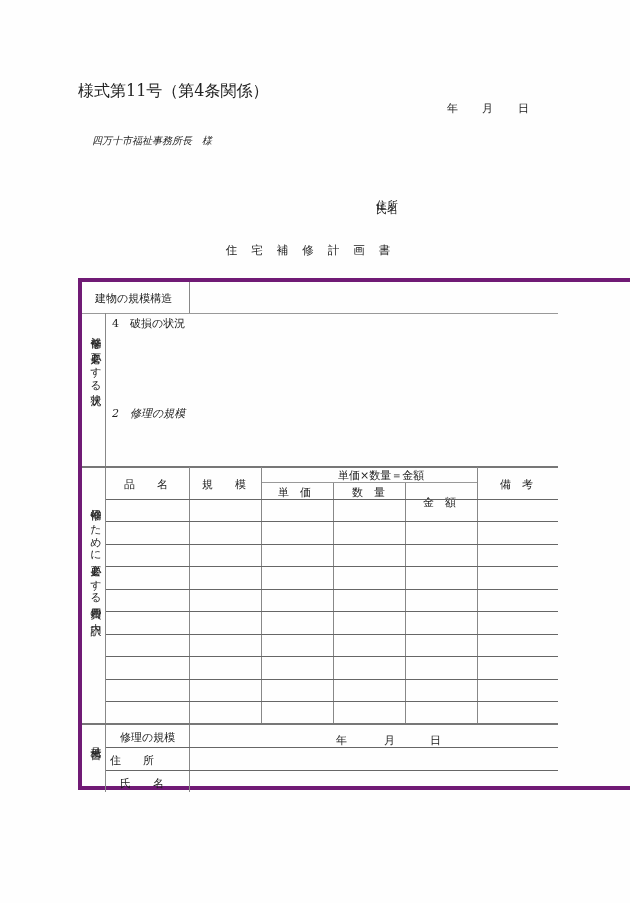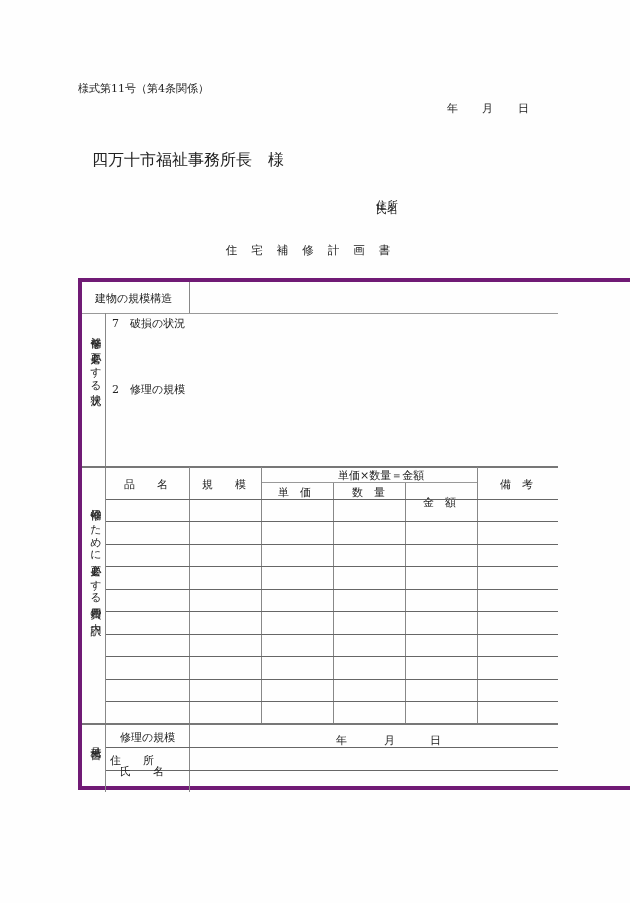--- a/index.html
+++ b/index.html
@@ -2,23 +2,23 @@
 <html><head>
 <meta charset="utf-8">
 <style>
   html, body { margin: 0; padding: 0; }
   body {
     width: 630px; height: 903px; background: #fefefe; position: relative;
     font-family: "DejaVu Serif", "Liberation Serif", serif; color: #222;
     font-size: 11px; overflow: hidden;
   }
   .abs { position: absolute; white-space: nowrap; }
-  .form-no { left: 78px; top: 81px; font-size: 11px; }
+  .form-no { left: 78px; top: 81px; font-size: 16px; }
   .date-line { top: 101px; font-size: 11px; }
-  .addressee { left: 92px; top: 150px; font-size: 16px; }
+  .addressee { left: 92px; top: 134px; font-size: 10px; font-style: italic; }
   .applicant { left: 376px; font-size: 11px; }
   .title { top: 243px; left: 0; width: 630px; text-align: center; font-size: 11.5px; letter-spacing: 14px; box-sizing: border-box; }
 
   .grid { position: absolute; left: 78px; top: 278px; width: 556px; height: 512px; border: 4px solid #701a75; box-sizing: border-box; }
   .hl { position: absolute; height: 0; border-top: 1px solid #666; }
   .vl { position: absolute; width: 0; border-left: 1px solid #888; }
   .thick { border-top: 2px solid #777; }
   .lbl { position: absolute; white-space: nowrap; font-size: 11px; }
   .vert { position: absolute; writing-mode: vertical-rl; text-orientation: upright; font-size: 11px; letter-spacing: 1px; }
   .cell-input { position: absolute; background: transparent; }
@@ -43,22 +43,22 @@
 
 <div class="grid">
 
   <div class="vl" style="left:107px; top:0; height:31px;"></div>
   <div class="lbl" style="left:13px; top:9px;">建物の規模構造</div>
   <div class="cell-input" style="left:108px; top:0; width:369px; height:31px;"></div>
   <div class="hl" style="left:0; top:31px; width:476px; border-top-color:#999;"></div>
 
   <div class="vl" style="left:23px; top:31px; height:479px;"></div>
   <div class="vert" style="left:5px; top:46px;">補修を必要とする状況</div>
-  <div class="lbl" style="left:30px; top:34px;">7　破損の状況</div>
-  <div class="lbl" style="left:30px; top:100px;">2　修理の規模</div>
+  <div class="lbl" style="left:30px; top:34px;">4　破損の状況</div>
+  <div class="lbl" style="left:30px; top:124px;font-style:italic;">2　修理の規模</div>
   <div class="cell-input" style="left:24px; top:50px; width:452px; height:55px;"></div>
   <div class="cell-input" style="left:24px; top:125px; width:452px; height:58px;"></div>
 
   <div class="hl thick" style="left:0; top:184px; width:476px;"></div>
 
   <div class="vert" style="left:5px; top:218px;">補修のために必要とする費用の内訳</div>
 
   <div class="vl" style="left:107px; top:185px; height:257px;"></div>
   <div class="vl" style="left:179px; top:185px; height:257px;"></div>
   <div class="vl" style="left:251px; top:201px; height:241px;"></div>
@@ -93,18 +93,18 @@
   <div class="vl" style="left:107px; top:443px; height:67px;"></div>
   <div class="hl" style="left:24px; top:465px; width:452px;"></div>
   <div class="hl" style="left:24px; top:488px; width:452px;"></div>
 
   <div class="lbl" style="left:38px; top:448px;">修理の規模</div>
   <div class="lbl" style="left:254px; top:451px;">年</div>
   <div class="lbl" style="left:302px; top:451px;">月</div>
   <div class="lbl" style="left:348px; top:451px;">日</div>
 
   <div class="lbl" style="left:28px; top:471px;">住　　所</div>
-  <div class="lbl" style="left:38px; top:482px;">氏　　名</div>
+  <div class="lbl" style="left:38px; top:494px;">氏　　名</div>
 
   <div class="cell-input" style="left:108px; top:443px; width:368px; height:22px;"></div>
   <div class="cell-input" style="left:108px; top:466px; width:368px; height:22px;"></div>
   <div class="cell-input" style="left:108px; top:489px; width:368px; height:21px;"></div>
 </div>
 
 </body></html>

